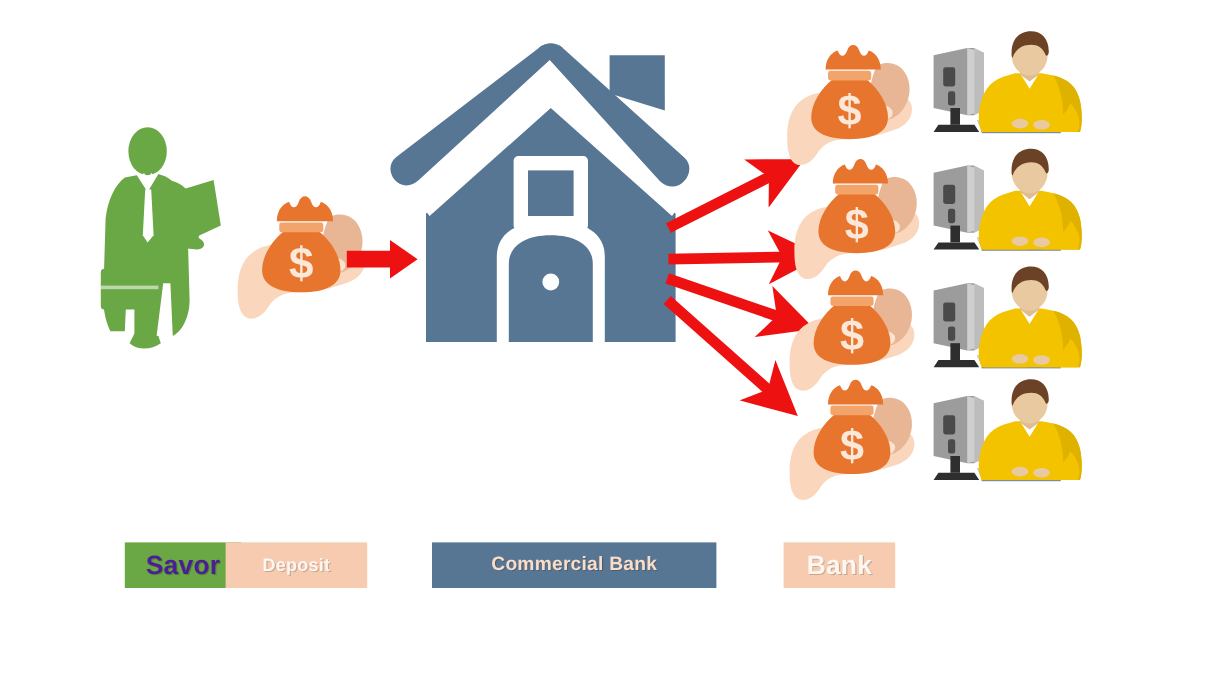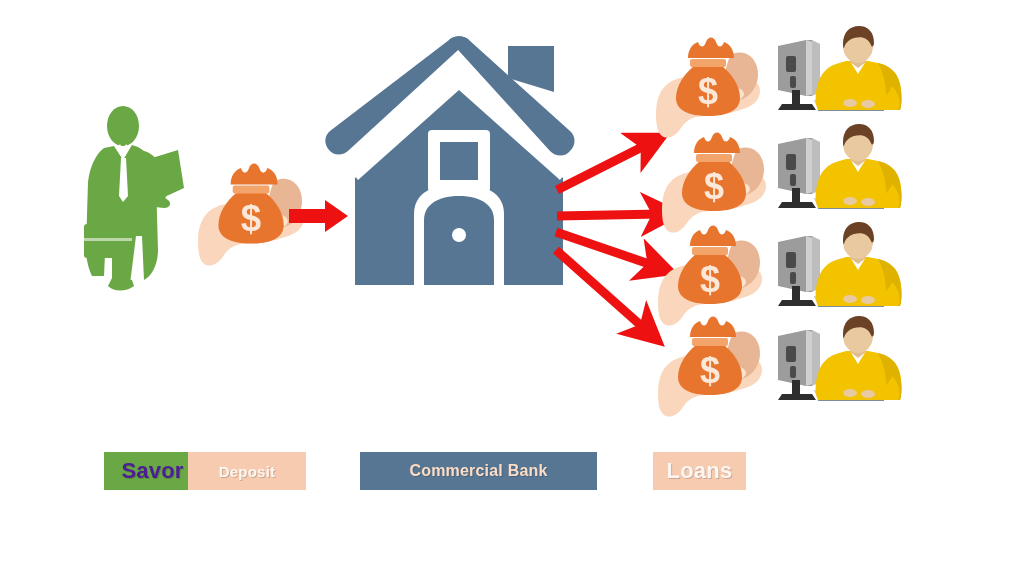--- a/index.html
+++ b/index.html
@@ -219,16 +219,16 @@
       <use href="#investor"></use>
     </g>
   </svg>
 
   <div class="chip chip-savor">Savor</div>
 
   <div class="chip chip-deposit">Deposit</div>
 
   <div class="chip chip-bank">Commercial Bank</div>
 
-  <div class="chip chip-loans">Loans</div>
+  <div class="chip chip-loans">Bank</div>
 
 
 </div>
 
 </body></html>

